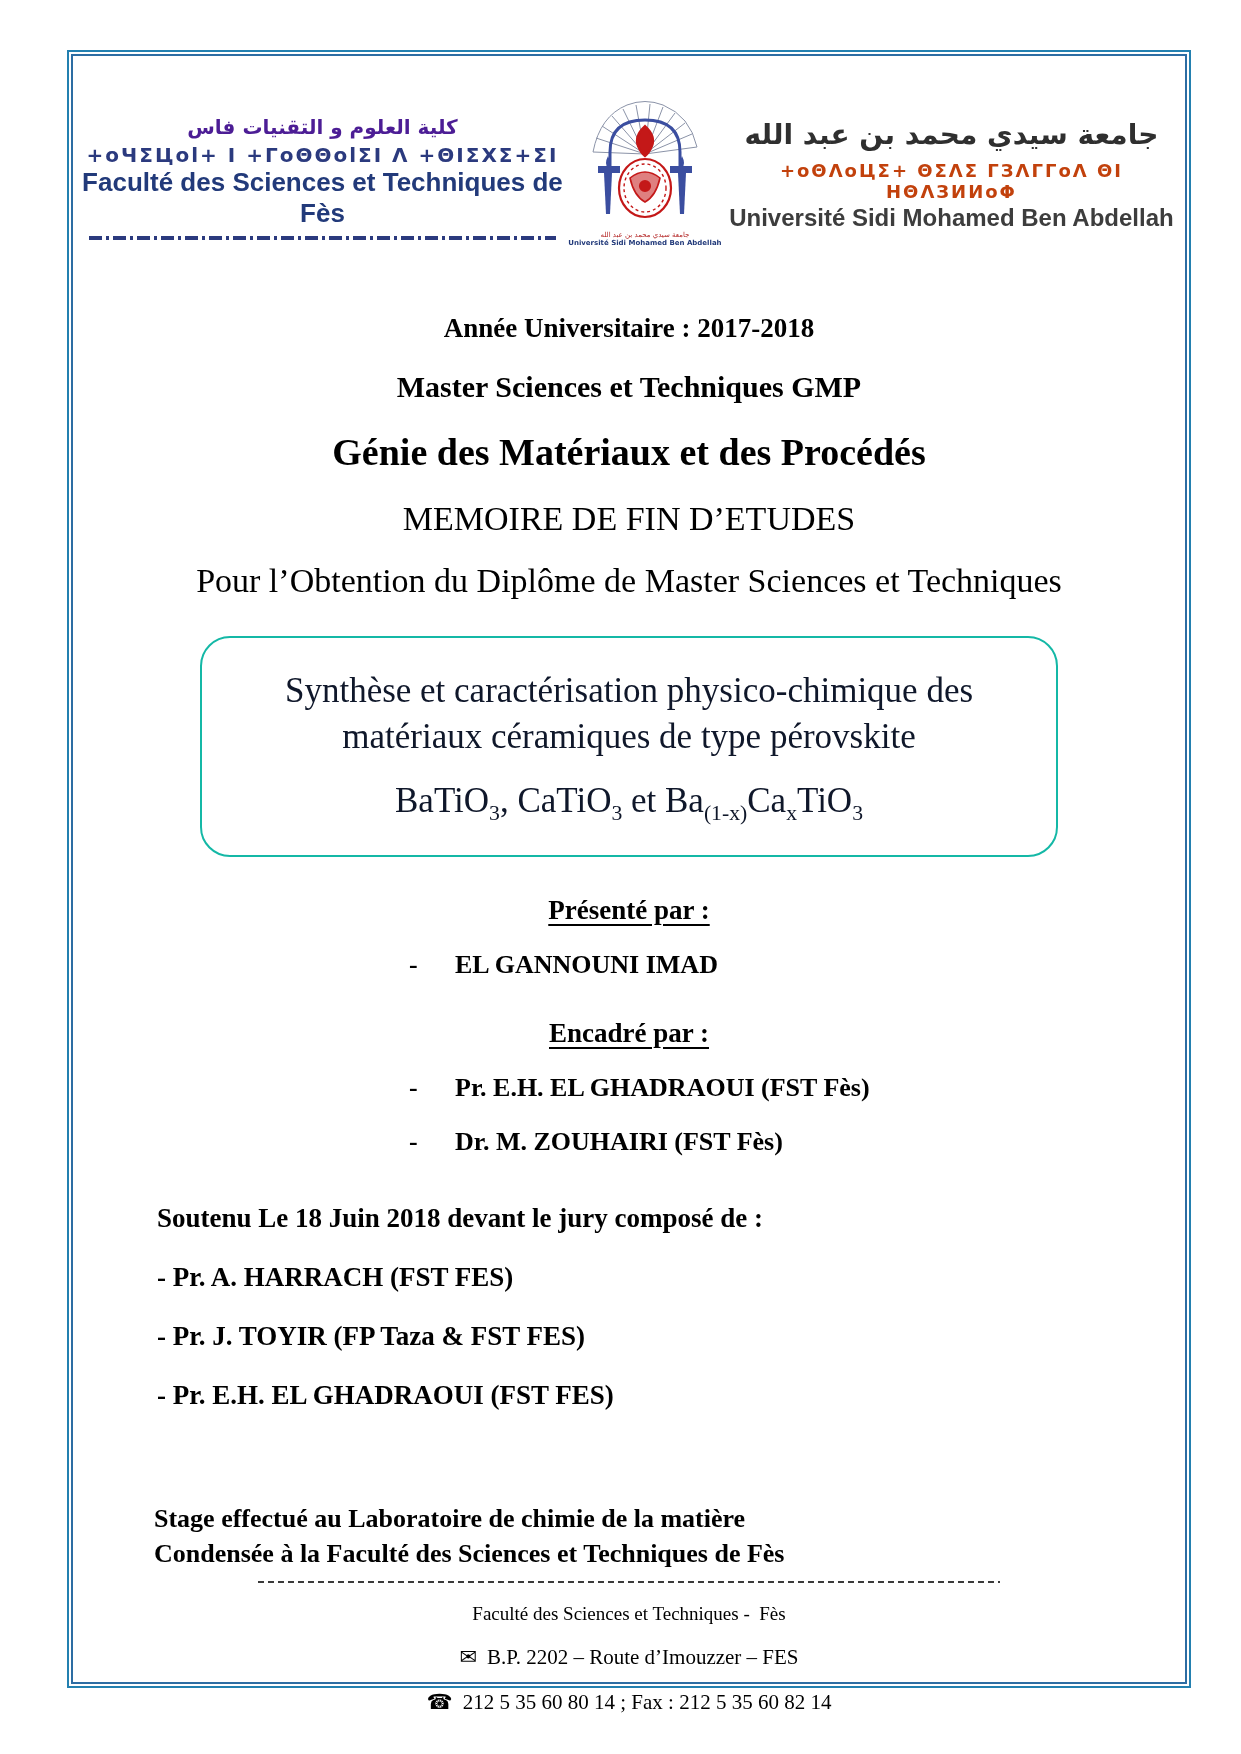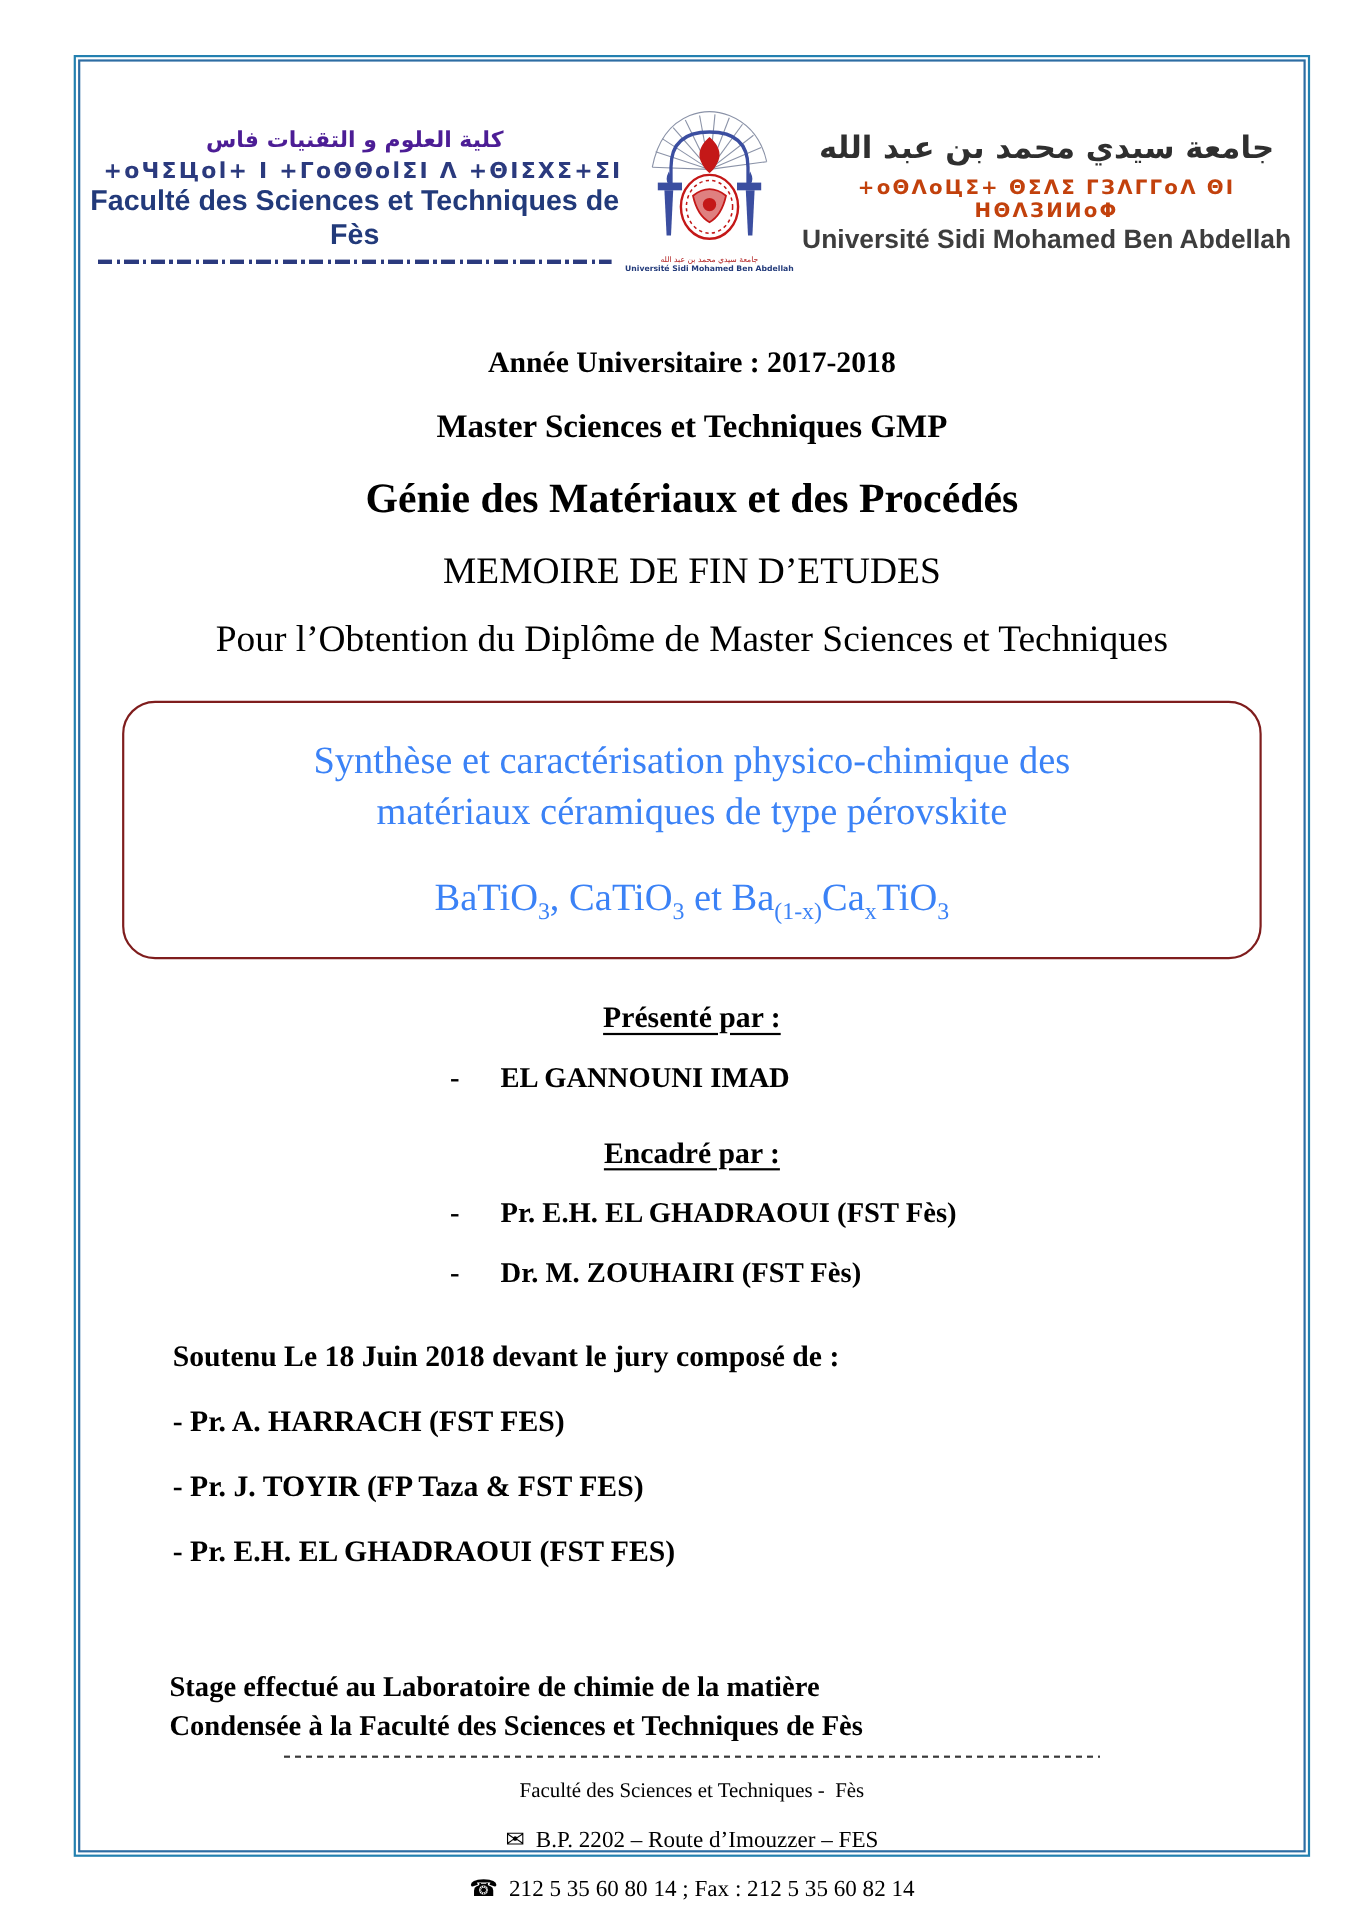--- a/index.html
+++ b/index.html
@@ -26,21 +26,21 @@
   .header-left  { flex:1.07; padding-top:40px; }
   .header-right { flex:1;    padding-top:42px; }
   .emblem-wrap  { width:158px; flex:0 0 158px; }
 
   .ar-left {
     font-family:"DejaVu Sans",sans-serif; font-weight:bold;
     font-size:20px; color:#4c1d95; line-height:1.15;
   }
   .tif-left {
     font-family:"DejaVu Sans",sans-serif; font-weight:bold;
-    font-size:20px; color:#2b3a7e; letter-spacing:2px; margin-top:4px;text-align:right;
+    font-size:20px; color:#2b3a7e; letter-spacing:2px; margin-top:4px;
   }
   .lat-left {
     font-family:"Liberation Sans","DejaVu Sans",sans-serif; font-weight:bold;
     font-size:26px; color:#223a7a; margin-top:0;
   }
   .dashline {
     height:4px; width:96%; margin:7px auto 0;
     background:repeating-linear-gradient(90deg,
       #2b3a7e 0 13px, transparent 13px 17px,
       #2b3a7e 17px 20px, transparent 20px 24px);
@@ -68,26 +68,26 @@
 
   
   .t-year    { margin-top:66px; font-size:27px; font-weight:bold; }
   .t-master  { margin-top:26px; font-size:30px; font-weight:bold; }
   .t-program { margin-top:26px; font-size:38px; font-weight:bold; }
   .t-memoire { margin-top:26px; font-size:34px; }
   .t-purpose { margin-top:24px; font-size:34px; }
 
   
   .subject-box {
-    margin:36px auto 0; width:1036px; box-sizing:border-box;
-    border:2px solid #7f1d1d; border-radius:30px;
-    padding:30px 10px 34px; color:#3b82f6;
+    margin:36px auto 0; width:858px; box-sizing:border-box;
+    border:2px solid #14b8a6; border-radius:30px;
+    padding:30px 10px 34px; color:#0f172a;
   }
   .subject-line { font-size:35px; line-height:1.3; }
-  .subject-formula { font-size:35px; margin-top:36px; }
+  .subject-formula { font-size:35px; margin-top:22px; }
   .subject-formula sub { font-size:0.62em; line-height:0; }
 
   
   .sec-heading {
     margin-top:38px; font-size:27px; font-weight:bold;
     text-decoration:underline; text-decoration-thickness:2px; text-underline-offset:5px;
   }
   .bullet-row {
     display:flex; justify-content:flex-start; text-align:left;
     margin-left:330px; margin-top:24px;

